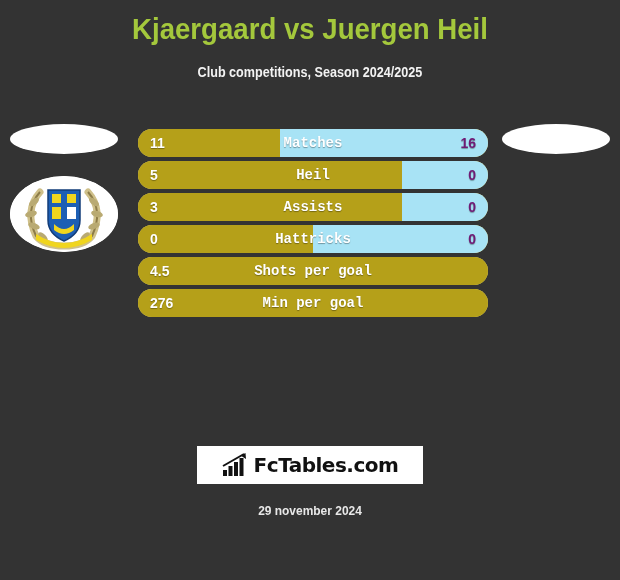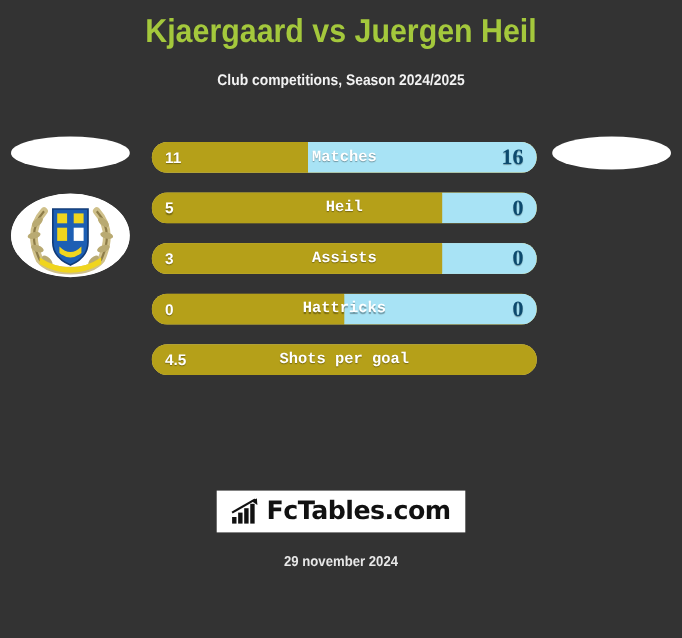--- a/index.html
+++ b/index.html
@@ -79,21 +79,21 @@
   
   .bars {
     position: absolute;
     left: 138px;
     top: 129px;
     width: 350px;
   }
   .bar-row {
     position: relative;
     height: 28px;
-    margin-bottom: 18px;
+    margin-bottom: 4px;
     border-radius: 14px;
     overflow: hidden;
     background: #b5a019;
     box-shadow: inset 0 0 0 1px rgba(255,255,255,0.45);
   }
   .bar-fill-left {
     position: absolute;
     left: 0; top: 0; bottom: 0;
     background: #b5a019;
   }
@@ -123,44 +123,44 @@
     font-size: 14px;
     font-weight: bold;
     font-family: "Liberation Sans Narrow", "Liberation Sans", sans-serif;
     text-shadow: 0 1px 1px rgba(0,0,0,0.35);
     z-index: 3;
   }
   .bar-away {
     position: absolute;
     right: 12px; top: 0;
     line-height: 28px;
-    color: #0c4a6e;
-    font-size: 20px;
-    font-weight: bold;
-    font-family: Liberation Serif, serif;
+    color: #701a75;
+    font-size: 14px;
+    font-weight: bold;
+    font-family: Liberation Sans, sans-serif;
     text-shadow: 0 1px 1px rgba(0,0,0,0.35);
     z-index: 3;
   }
 
   
   .footer-logo {
     position: absolute;
     left: 197px;
     top: 446px;
     width: 226px;
     height: 38px;
     background: #ffffff;
     display: flex;
     align-items: center;
     justify-content: center;
     gap: 6px;
   }
   .footer-logo-text {
     color: #111111;
-    font-size: 23px;
+    font-size: 20px;
     font-weight: bold;
     font-family: "DejaVu Sans", sans-serif;
     letter-spacing: -0.5px;
   }
   .footer-date {
     position: absolute;
     left: 0;
     top: 503px;
     width: 620px;
     text-align: center;
@@ -251,20 +251,27 @@
 
 
     <div class="bar-row">
       <div class="bar-fill-left" style="width: 100%;"></div>
 
       <span class="bar-home">4.5</span>
       <span class="bar-label">Shots per goal</span>
       <span class="bar-away"></span>
     </div>
 
+    <div class="bar-row">
+      <div class="bar-fill-left" style="width: 100%;"></div>
+
+      <span class="bar-home">276</span>
+      <span class="bar-label">Min per goal</span>
+      <span class="bar-away"></span>
+    </div>
 
   </div>
 
   <div class="footer-logo">
     <svg width="26" height="24" viewBox="0 0 26 24">
       <rect x="1" y="17" width="4" height="6" fill="#111111"></rect>
       <rect x="6.5" y="13" width="4" height="10" fill="#111111"></rect>
       <rect x="12" y="9" width="4" height="14" fill="#111111"></rect>
       <rect x="17.5" y="5" width="4" height="18" fill="#111111"></rect>
       <path d="M1 13 L22 1" stroke="#111111" stroke-width="2" fill="none"></path>

